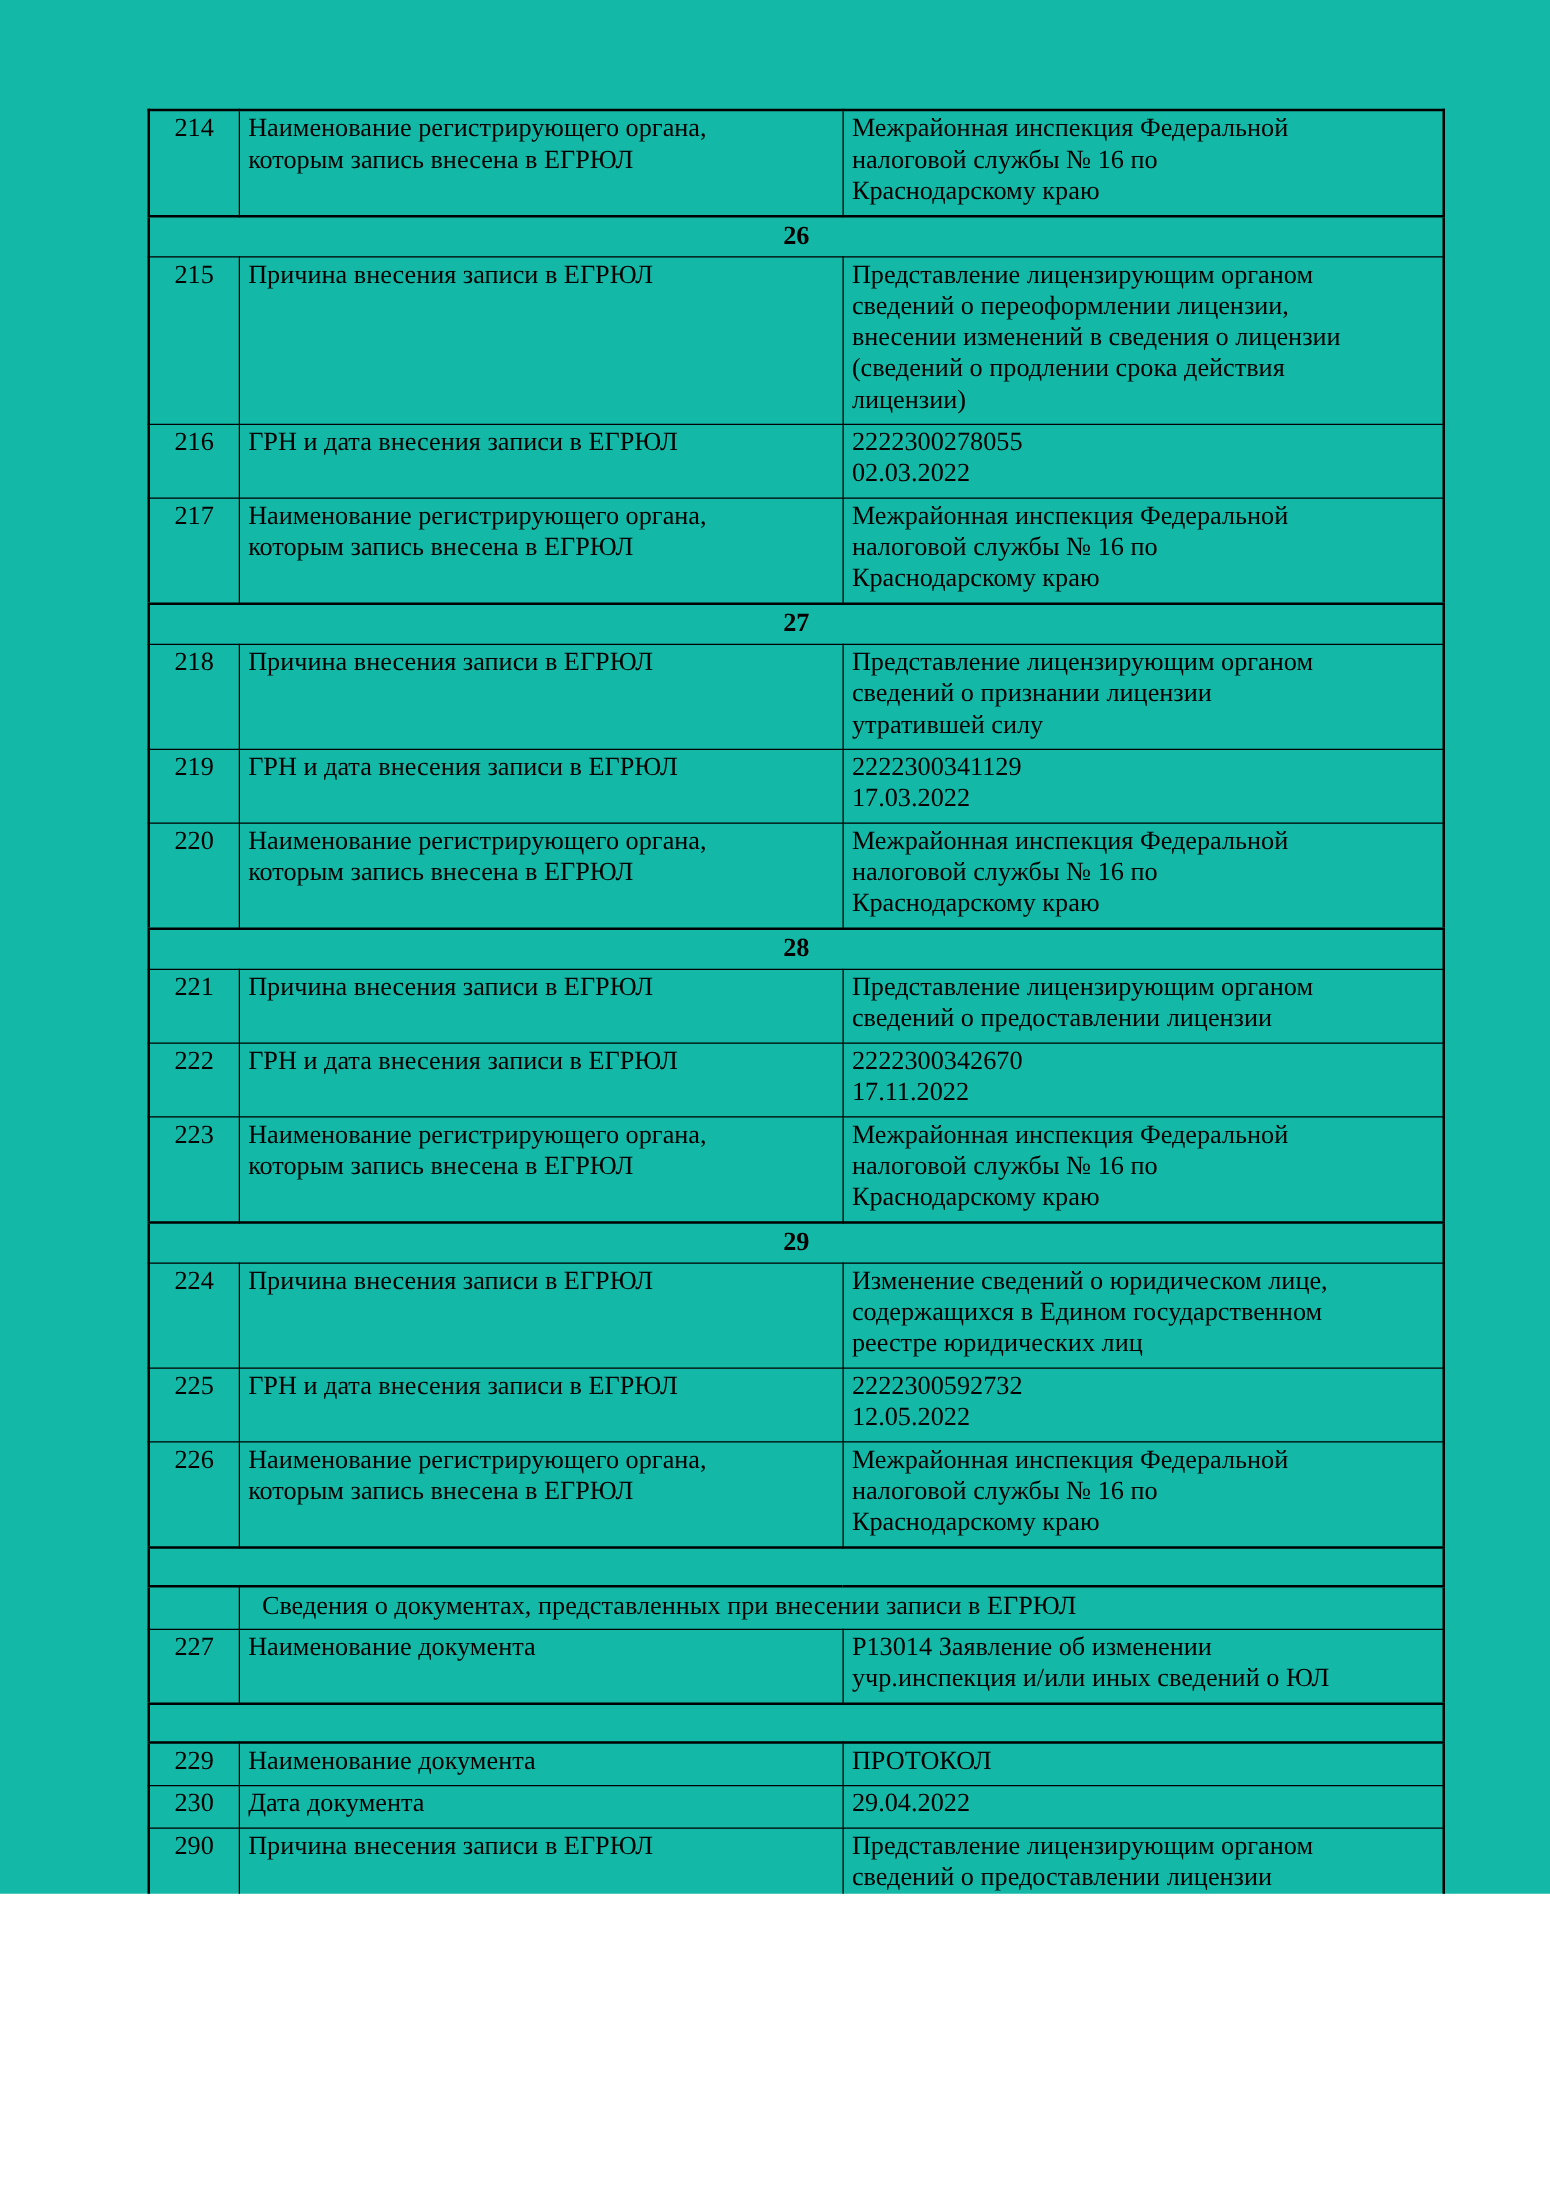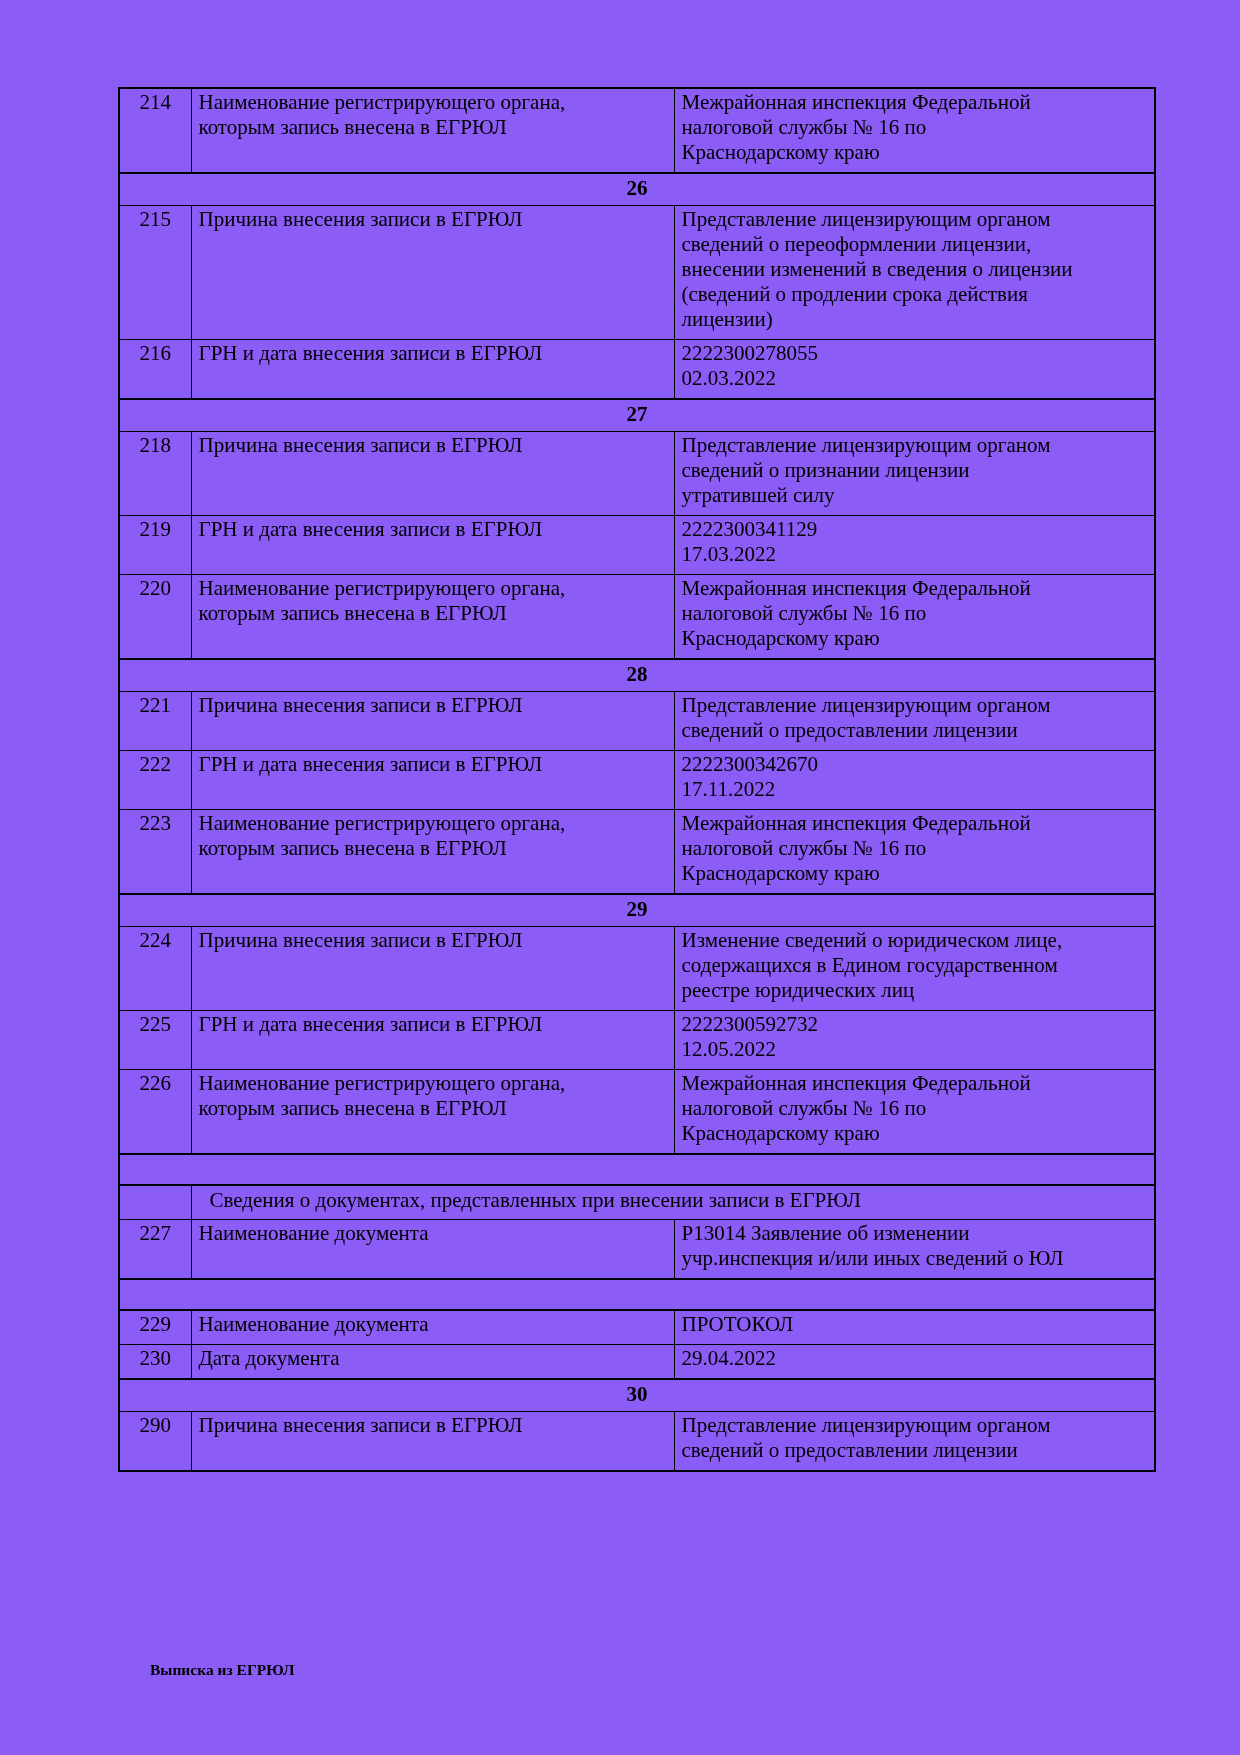--- a/index.html
+++ b/index.html
@@ -4,22 +4,22 @@
 <style>
   * { margin: 0; padding: 0; box-sizing: border-box; }
   html, body { background: #ffffff; }
   body {
     width: 1240px; height: 1755px;
     font-family: "Liberation Serif", "DejaVu Serif", serif;
     color: #000;
   }
   .page {
     position: relative;
-    width: 1240px; height: 1755px;
-    background: #8b5cf6;
+    width: 1240px; height: 1515px;
+    background: #14b8a6;
     overflow: hidden;
   }
   .doc-table {
     position: absolute;
     left: 118px; top: 87px;
     width: 1036px;
     border-collapse: collapse;
     table-layout: fixed;
     font-size: 21px;
     line-height: 25px;
@@ -101,20 +101,28 @@
 внесении изменений в сведения о лицензии
 (сведений о продлении срока действия
 лицензии)</td>
         </tr>
         <tr class="row-record">
           <td class="cell-num">216</td>
           <td class="cell-label">ГРН и дата внесения записи в ЕГРЮЛ</td>
           <td class="cell-value">2222300278055
 02.03.2022</td>
         </tr>
+        <tr class="row-record">
+          <td class="cell-num">217</td>
+          <td class="cell-label">Наименование регистрирующего органа,
+которым запись внесена в ЕГРЮЛ</td>
+          <td class="cell-value">Межрайонная инспекция Федеральной
+налоговой службы № 16 по
+Краснодарскому краю</td>
+        </tr>
         <tr class="row-section">
           <td class="cell-section" colspan="3">27</td>
         </tr>
         <tr class="row-record">
           <td class="cell-num">218</td>
           <td class="cell-label">Причина внесения записи в ЕГРЮЛ</td>
           <td class="cell-value">Представление лицензирующим органом
 сведений о признании лицензии
 утратившей силу</td>
         </tr>
@@ -198,23 +206,20 @@
         <tr class="row-record">
           <td class="cell-num">229</td>
           <td class="cell-label">Наименование документа</td>
           <td class="cell-value">ПРОТОКОЛ</td>
         </tr>
         <tr class="row-record">
           <td class="cell-num">230</td>
           <td class="cell-label">Дата документа</td>
           <td class="cell-value">29.04.2022</td>
         </tr>
-        <tr class="row-section">
-          <td class="cell-section" colspan="3">30</td>
-        </tr>
         <tr class="row-record">
           <td class="cell-num">290</td>
           <td class="cell-label">Причина внесения записи в ЕГРЮЛ</td>
           <td class="cell-value">Представление лицензирующим органом
 сведений о предоставлении лицензии</td>
         </tr>
       </tbody>
   </table>
 
   <div class="footer">

